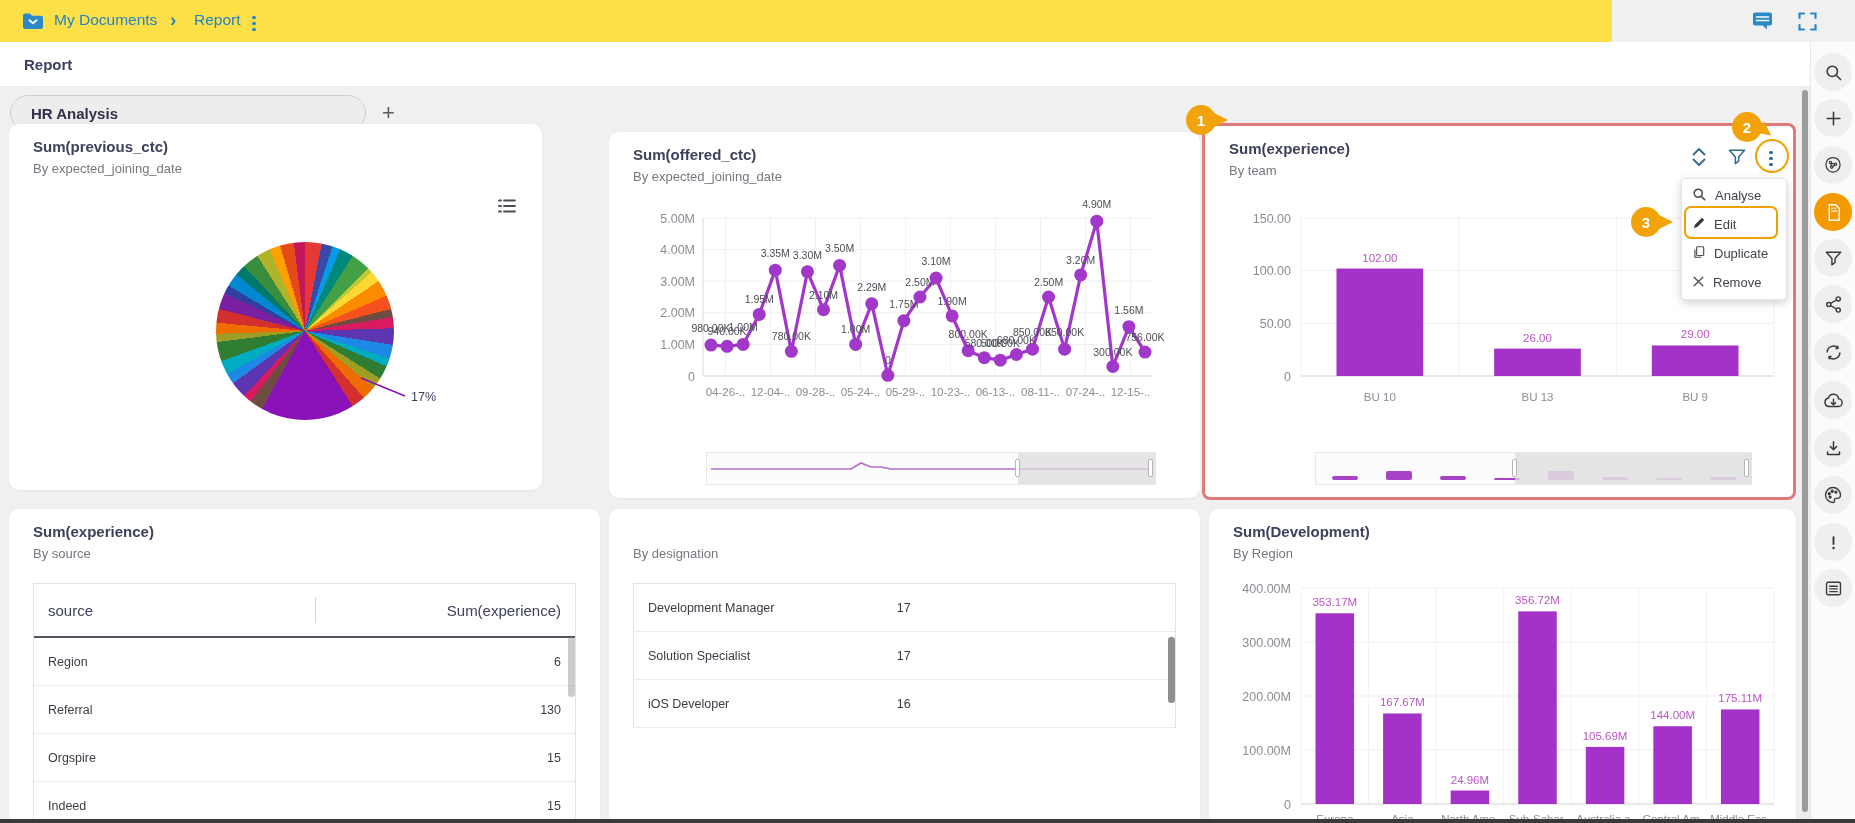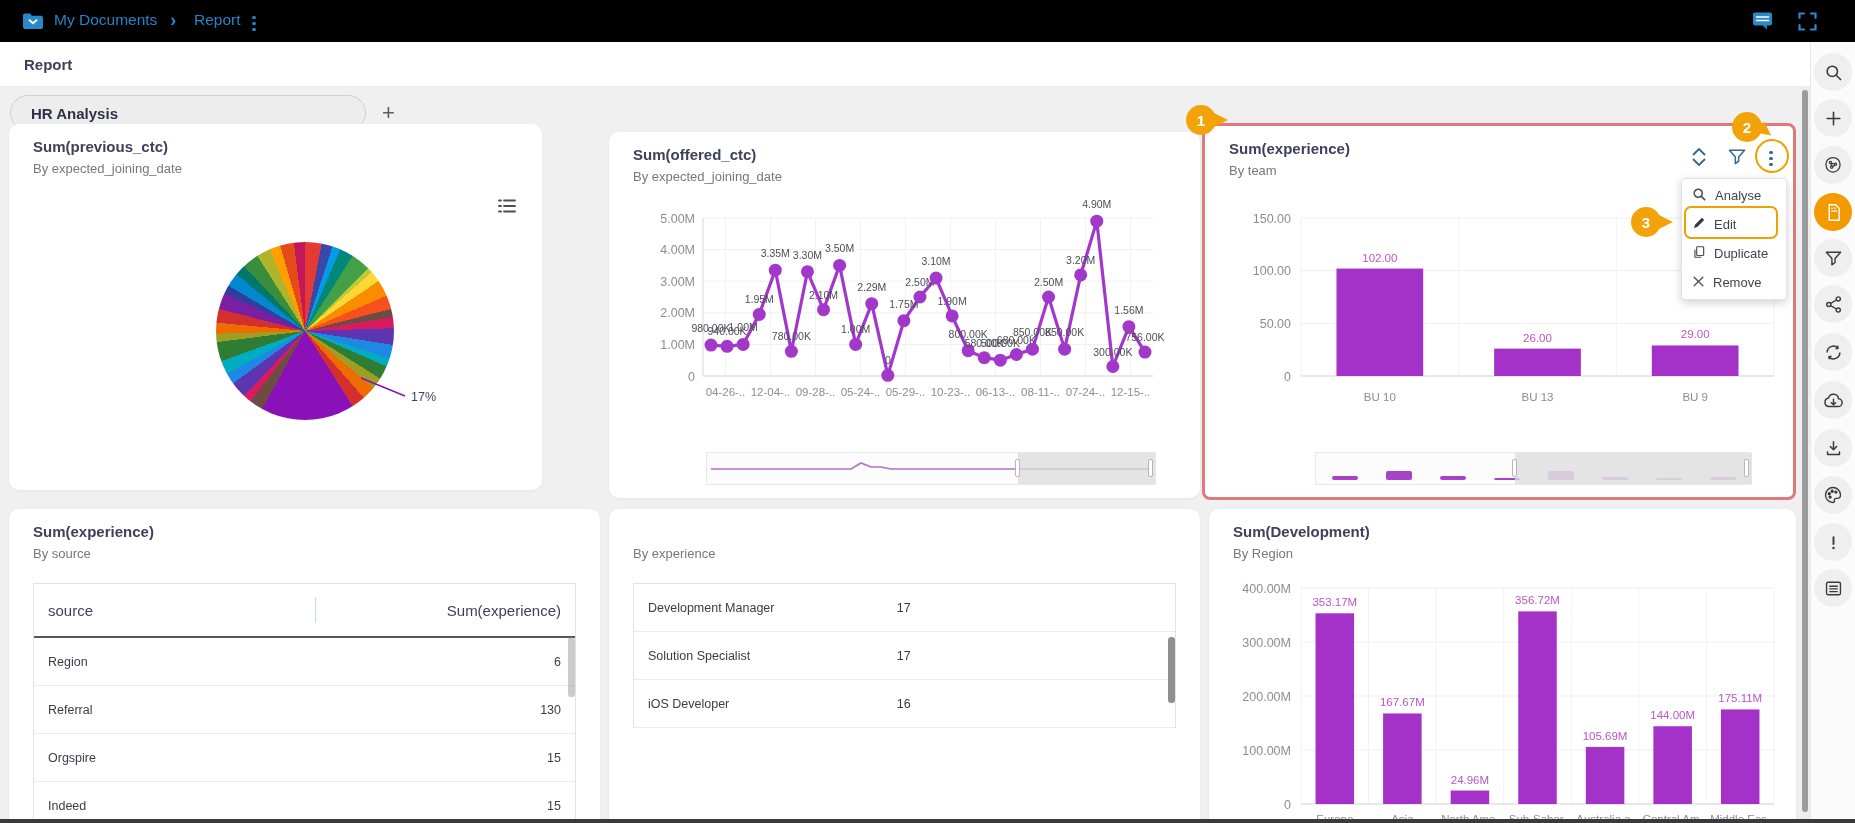--- a/index.html
+++ b/index.html
@@ -1,20 +1,20 @@
 <!DOCTYPE html>
 <html><head>
 <meta charset="utf-8">
 <style>
   html,body{margin:0;padding:0;background:#fff;}
   #stage{position:relative;width:1855px;height:823px;overflow:hidden;
          font-family:"Liberation Sans",sans-serif;background:#f0f0f1;}
   .abs{position:absolute;}
   
-  #topbar{left:0;top:0;width:1855px;height:42px;background:#000000;border-bottom:1px solid #e7e7e7;}
+  #topbar{left:0;top:0;width:1612px;height:42px;background:#fde047;border-bottom:1px solid #e7e7e7;}
   .crumb{color:#2484c6;font-size:15.5px;font-weight:500;}
   .crumb-sep{color:#2484c6;font-size:19px;font-weight:700;}
   .vdots span{display:block;width:3.5px;height:3.5px;border-radius:50%;background:#2484c6;margin:2.5px 0;}
   
   #titlebar{left:0;top:42px;width:1855px;height:44px;background:#fff;border-bottom:1px solid #ebebeb;}
   #page-title{left:24px;top:56px;font-size:15px;font-weight:700;color:#3f415c;}
   
   .tab{left:10px;top:95px;width:356px;height:36px;border-radius:18px;background:#ededed;
        border:1px solid #cfcfcf;box-sizing:border-box;display:flex;align-items:center;padding-left:20px;
        font-size:15px;font-weight:600;color:#2f3047;}
@@ -343,21 +343,21 @@
         <div class="trow">
           <span class="td" style="width:52%">Indeed</span>
           <span class="td num" style="flex:1">15</span>
         </div>
       </div>
     <div class="scroll-thumb" style="right:25px;top:128px;height:60px;opacity:.45;"></div>
   </div>
 
   <div class="abs card" style="left:609px;top:509px;width:591px;height:380px;">
     <div class="card-title"></div>
-    <div class="card-sub">By experience</div>
+    <div class="card-sub">By designation</div>
     <div class="dtable" id="table-designation">
         <div class="trow">
           <span class="td" style="width:46%">Development Manager</span>
           <span class="td " style="flex:1">17</span>
         </div>
         <div class="trow">
           <span class="td" style="width:46%">Solution Specialist</span>
           <span class="td " style="flex:1">17</span>
         </div>
         <div class="trow">

